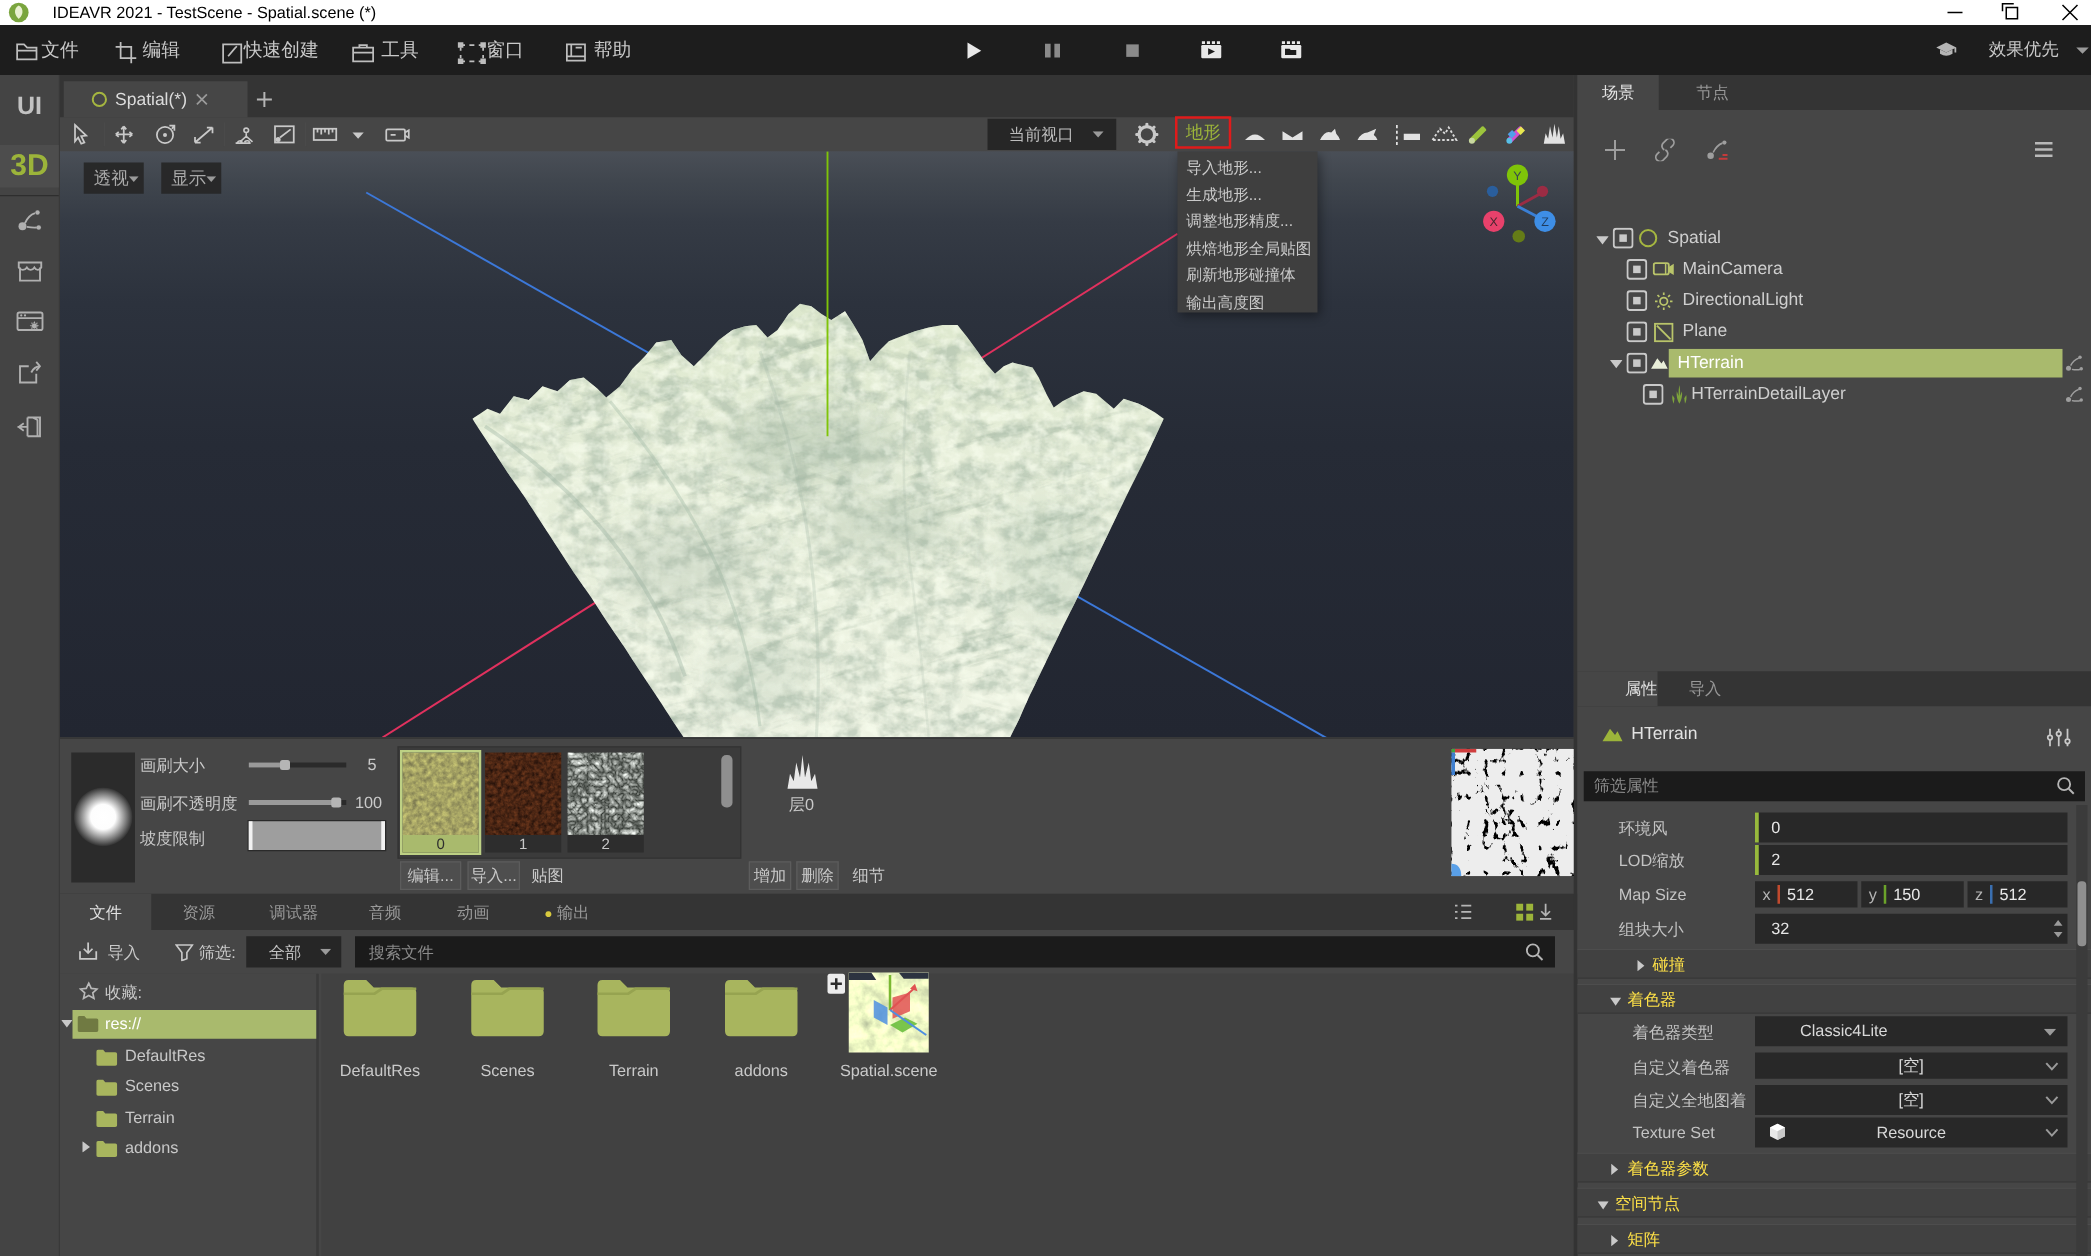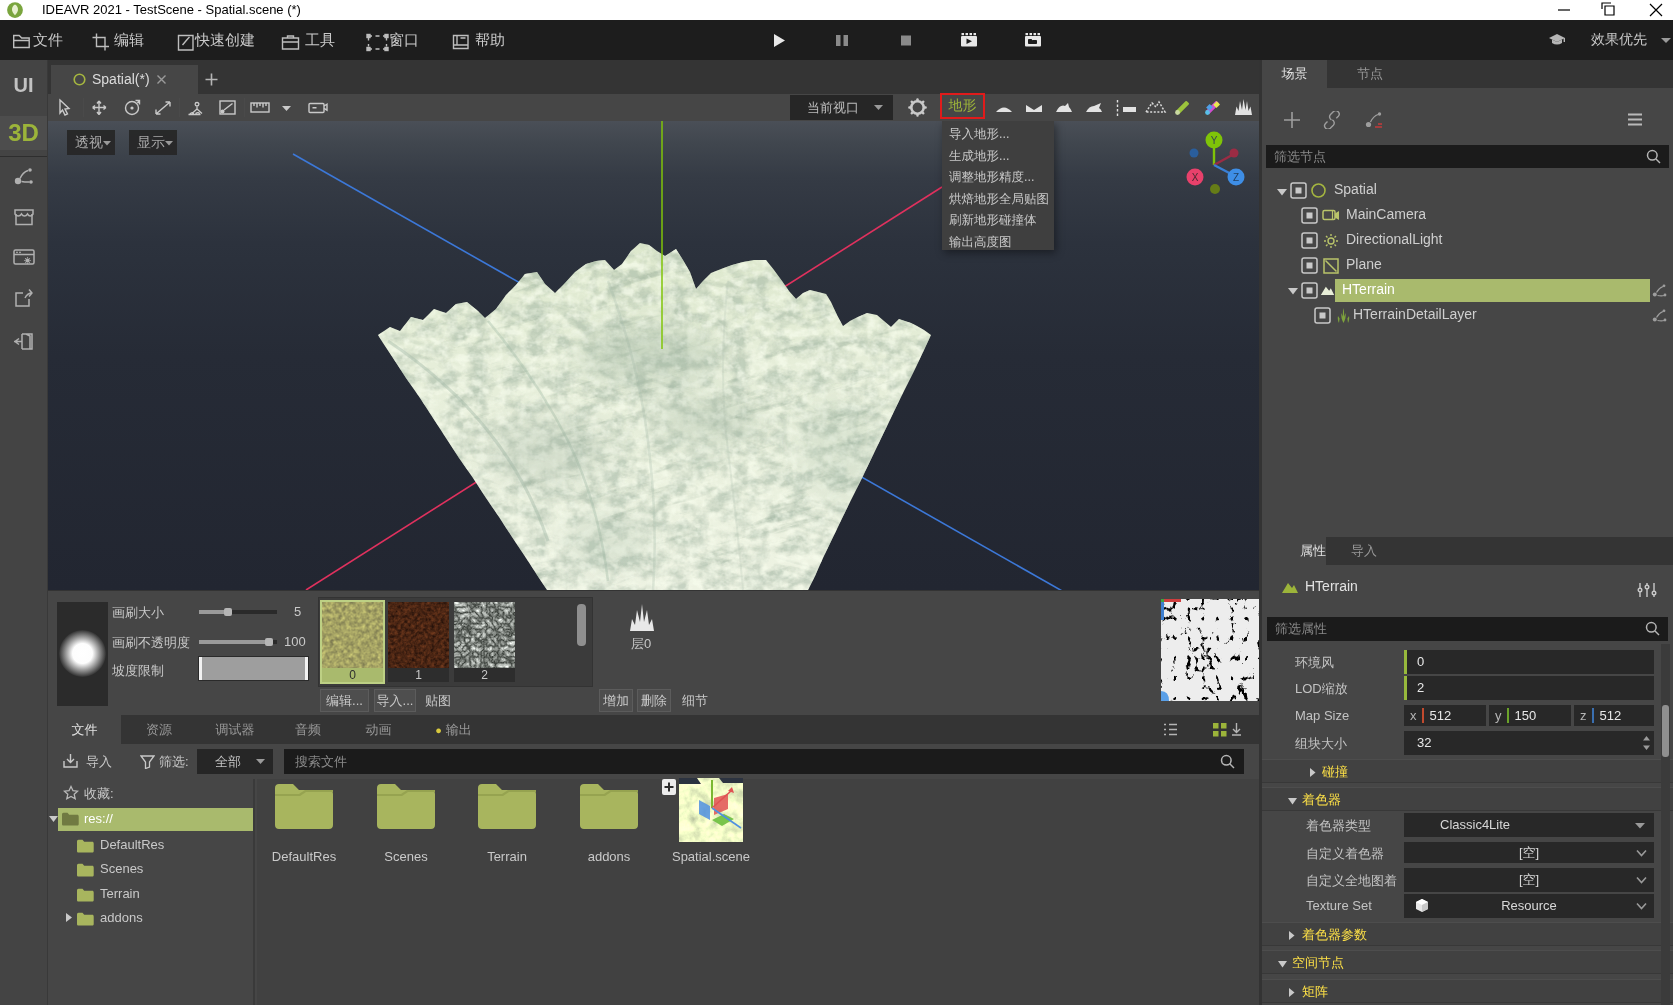--- a/index.html
+++ b/index.html
@@ -512,26 +512,20 @@
     <g transform="translate(82,0)">
         <circle cx="3.5" cy="13.5" r="2.6" fill="#9e9e9e" stroke="none"></circle>
         <circle cx="14.5" cy="3" r="1.7" fill="#9e9e9e" stroke="none"></circle>
         <path d="M5.5 11C7.5 7 10 4.5 13 3.5" stroke-width="1.3"></path>
         <path d="M10 16h7 M13 13h4" stroke="#c33b3b" stroke-width="1.5"></path>
       </g>
     <g stroke="#b9b9b9" stroke-width="2">
         <path d="M345 3.5h14 M345 8.5h14 M345 13.5h14"></path>
       </g>
   </svg>
-  <div class="abs darkin" style="left:4px;top:85px;width:403px;height:23px;font-size:13px;line-height:23px;padding-left:8px">筛选节点
-    <svg class="abs" style="right:8px;top:4px" width="15" height="15" viewBox="0 0 15 15" fill="none" stroke="#b5b5b5" stroke-width="1.5">
-        <circle cx="6.3" cy="6.3" r="4.8"></circle>
-        <path d="M10 10l4 4"></path>
-      </svg>
-  </div>
 
   <div class="abs" style="left:0;top:0;width:411px;height:360px;font-size:14px;color:#cfcfcf">
     <svg class="abs" style="left:15px;top:128px" width="10" height="8" viewBox="0 0 10 8">
         <path d="M0 1h10L5 7.5z" fill="#c9c9c9"></path>
       </svg>
     <svg class="abs" style="left:28px;top:122px" width="17" height="17" viewBox="0 0 17 17">
         <rect x="1" y="1" width="15" height="15" rx="2" fill="none" stroke="#c9c9c9" stroke-width="1.5"></rect>
         <rect x="5.5" y="5.5" width="6" height="6" fill="#c9c9c9"></rect>
       </svg>
     <svg class="abs" style="left:48px;top:122px" width="17" height="17" viewBox="0 0 17 17">

